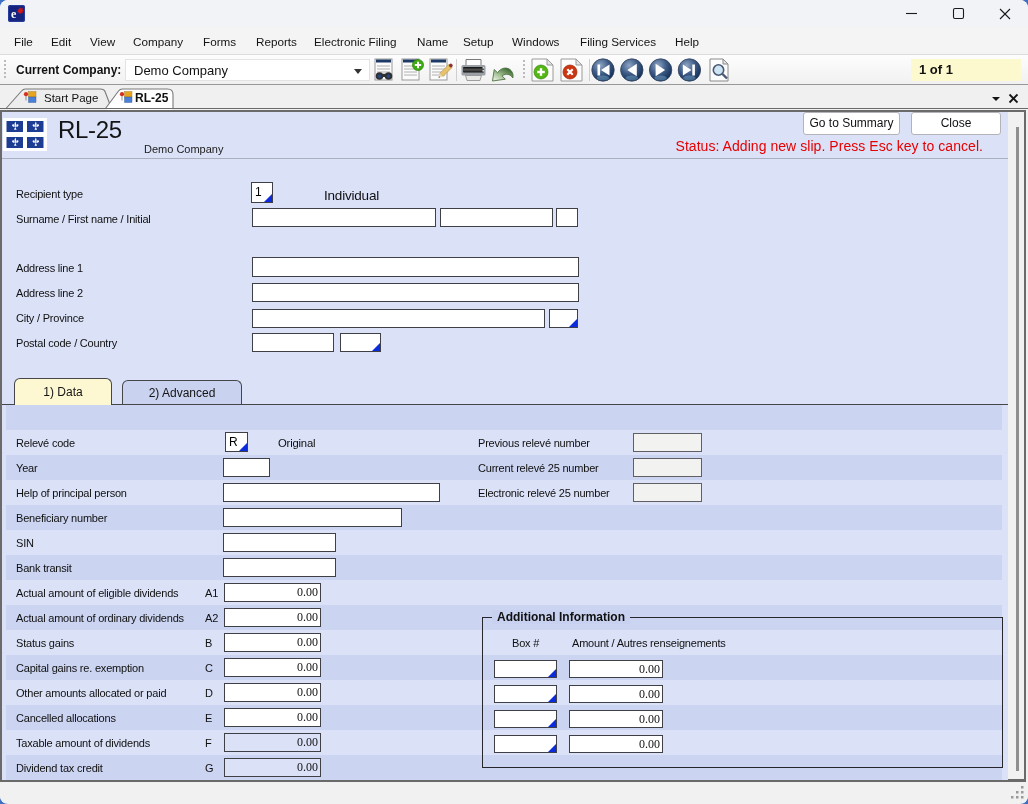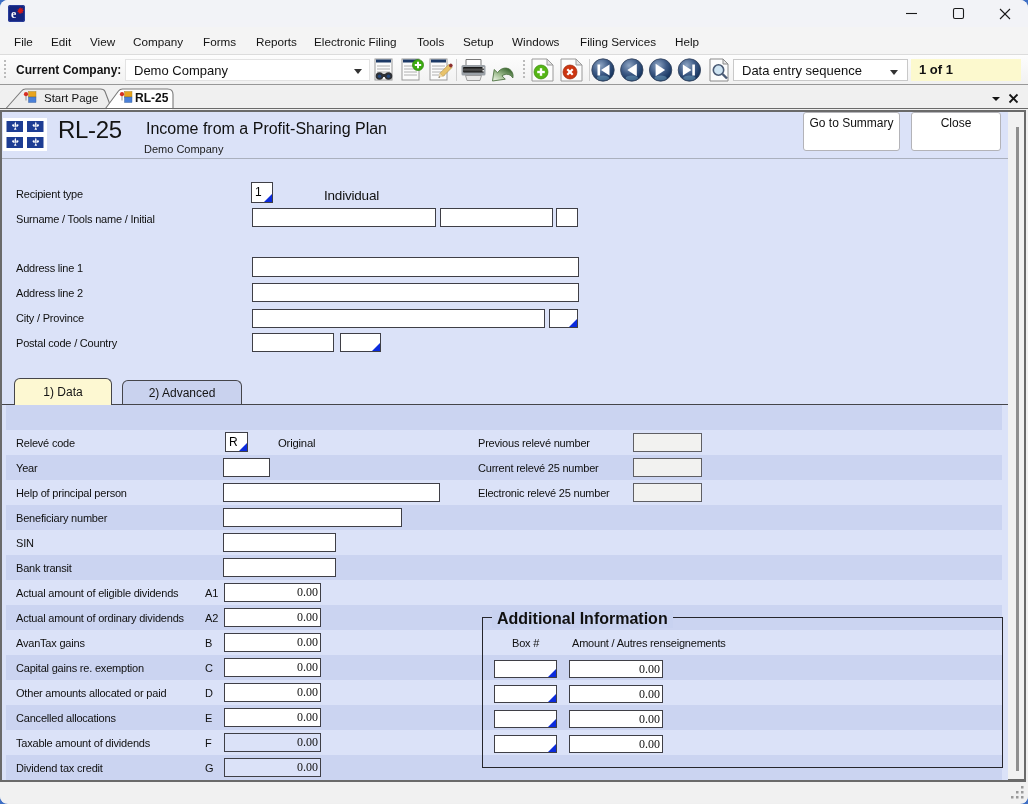--- a/index.html
+++ b/index.html
@@ -33,42 +33,42 @@
 
 .panel { position:absolute; left:0; top:110px; width:1026px; height:672px; background:#dbe2f8; border:2px solid #6a6a6a; }
 .scrolltrack { position:absolute; left:1008px; top:110px; width:16px; height:671px; background:#f1f1f1; border-top:2px solid #6a6a6a; border-bottom:2px solid #6a6a6a;}
 .scrollthumb { position:absolute; left:1016px; top:127px; width:3px; height:644px; background:#8f8f8f; }
 
 
 .hline { position:absolute; left:2px; top:158px; width:1006px; height:1px; background:#aab0be; }
 .rl25 { position:absolute; left:58px; top:116px; font-size:24px; color:#141414; letter-spacing:-0.3px; }
 .ftitle { position:absolute; left:146px; top:120px; font-size:16px; color:#101010; }
 .fcomp { position:absolute; left:144px; top:143px; font-size:11px; color:#202020; }
-.btn { position:absolute; top:112px; height:39px; background:#fff; border:1px solid #b3b3b8; border-radius:3px; font-size:12px; color:#111; text-align:center; }
+.btn { position:absolute; top:112px; height:23px; background:#fff; border:1px solid #b3b3b8; border-radius:3px; font-size:12px; color:#111; text-align:center; }
 .redstat { position:absolute; top:138px; right:45px; font-size:14px; letter-spacing:0.05px; color:#e60000; }
 
 
 .lb { position:absolute; font-size:11px; letter-spacing:-0.2px; color:#101010; white-space:nowrap; }
 .bx { position:absolute; background:#fff; border:1px solid #3f3f46; }
 .tri:after { content:""; position:absolute; right:0px; bottom:0px; width:0; height:0; border-style:solid; border-width:0 0 8px 8px; border-color:transparent transparent #0b2bdd transparent; }
 .gbx { position:absolute; background:#f2f2f0; border:1.5px solid #5f5f64; }
 .amt { font-size:12px; text-align:right; padding-right:2px; color:#111; line-height:17px;font-family:Liberation Serif, serif; }
 .dis { background:#dbe2f8; }
 
 
 .dtab { position:absolute; font-size:12px; color:#141414; text-align:center; border:1.5px solid #45454a; border-bottom:none; border-radius:6px 6px 0 0; }
 .dline { position:absolute; left:2px; top:403.5px; width:1006px; height:1.5px; background:#45454a; z-index:2; }
 
 
 .stripes { position:absolute; left:6px; top:405px; width:996px; height:375px;
   background:repeating-linear-gradient(#cbd4f1 0 25px, #dbe2f8 25px 50px); }
 
 
 .group { position:absolute; left:482px; top:617px; width:521px; height:151px; border:1px solid #26262c; }
-.gtitle { position:absolute; left:492px; top:610px; font-size:16px; font-weight:bold; color:#101010; padding:0 5px; }
+.gtitle { position:absolute; left:492px; top:610px; font-size:12px; font-weight:bold; color:#101010; padding:0 5px; }
 
 
 .statusbar { position:absolute; left:0; top:782px; width:1028px; height:21px; background:#f1f1f1; }
 </style>
 </head>
 <body>
 <div class="win">
 
   <div class="titlebar">
     <svg class="abs" style="left:8px;top:5px" width="17" height="17" viewBox="0 0 17 17">
@@ -86,21 +86,21 @@
   </div>
 
   <div class="menubar">
     <span class="mi" style="left:14px">File</span>
     <span class="mi" style="left:51px">Edit</span>
     <span class="mi" style="left:90px">View</span>
     <span class="mi" style="left:133px">Company</span>
     <span class="mi" style="left:203px">Forms</span>
     <span class="mi" style="left:256px">Reports</span>
     <span class="mi" style="left:314px">Electronic Filing</span>
-    <span class="mi" style="left:417px">Tools</span>
+    <span class="mi" style="left:417px">Name</span>
     <span class="mi" style="left:463px">Setup</span>
     <span class="mi" style="left:512px">Windows</span>
     <span class="mi" style="left:580px">Filing Services</span>
     <span class="mi" style="left:675px">Help</span>
   </div>
 
   <div class="toolbar">
     <div class="grip"></div>
     <div class="cclabel">Current Company:</div>
     <div class="ccombo">Demo Company<span class="arr"></span></div>
@@ -238,21 +238,20 @@
         <rect x="14.9" y="6.5" width="2.6" height="11" fill="#fff"></rect>
       </g>
     </svg>
 
     <svg class="abs" style="left:707px;top:3px" width="25" height="24" viewBox="0 0 25 24">
       <path d="M3 1 L16 1 L21 6 L21 23 L3 23 z" fill="#fcfcfc" stroke="#8a8a8a"></path>
       <path d="M16 1 L16 6 L21 6 z" fill="#e4e4e4" stroke="#8a8a8a"></path>
       <circle cx="11.5" cy="12" r="5.2" fill="#cfe4f2" stroke="#4a5a74" stroke-width="1.6"></circle>
       <line x1="15.5" y1="16" x2="20" y2="20.5" stroke="#4a5a74" stroke-width="2.4"></line>
     </svg>
-    <div class="descombo">Data entry sequence<span class="arr" style="position:absolute;right:9px;top:10px;width:0;height:0;border-left:4px solid transparent;border-right:4px solid transparent;border-top:5px solid #333"></span></div>
     <div class="yellowbox">1 of 1</div>
   </div>
 
   <div class="tabstrip">
     <svg class="abs" style="left:0;top:0" width="200" height="25" viewBox="0 0 200 25">
       <path d="M6 23.5 L21.5 6 Q23 4 25.5 4 L100.5 4 Q104 4 105 6.5 L111.5 23.5 z" fill="#ededed" stroke="#7a7a7a" stroke-width="1.1"></path>
       <path d="M105.5 23.5 L118.5 6 Q120 4 122.5 4 L167.5 4 Q173 4 173 9.5 L173 23.5 z" fill="#ffffff" stroke="#7a7a7a" stroke-width="1.1"></path>
       <rect x="107" y="23" width="65" height="2" fill="#ffffff"></rect>
       <g id="pinicon" transform="translate(24,6)">
         <rect x="4.5" y="0.5" width="7.5" height="5.5" fill="#e8a41e" stroke="#9a7a20" stroke-width="0.4"></rect>
@@ -291,31 +290,31 @@
           <circle cx="7.3" cy="4.1" r="1.2"></circle>
         <rect x="2.4" y="4.5" width="5.2" height="0.9"></rect>
         <path d="M5 5.6 L6.4 8.8 L3.6 8.8 z"></path>
       </g>
       <use href="#fl" x="20.5"></use>
       <use href="#fl" y="16"></use>
       <use href="#fl" x="20.5" y="16"></use>
     </g>
   </svg>
   <div class="rl25">RL-25</div>
-  <div class="ftitle">Income from a Profit-Sharing Plan</div>
   <div class="fcomp">Demo Company</div>
   <div class="btn" style="left:803px;width:97px;line-height:21px;">Go to Summary</div>
   <div class="btn" style="left:911px;width:90px;line-height:21px;">Close</div>
+  <div class="redstat">Status: Adding new slip. Press Esc key to cancel.</div>
   <div class="hline"></div>
 
   <span class="lb" style="left:16px;top:188px">Recipient type</span>
   <div class="bx tri" style="left:251px;top:182px;width:22px;height:21px;font-size:12px;padding-left:3px;line-height:19px;">1</div>
   <span class="lb" style="left:324px;top:188px;font-size:13.5px">Individual</span>
 
-  <span class="lb" style="left:16px;top:213px">Surname / Tools name / Initial</span>
+  <span class="lb" style="left:16px;top:213px">Surname / First name / Initial</span>
   <div class="bx" style="left:252px;top:208px;width:184px;height:19px"></div>
   <div class="bx" style="left:440px;top:208px;width:113px;height:19px"></div>
   <div class="bx" style="left:556px;top:208px;width:22px;height:19px"></div>
 
   <span class="lb" style="left:16px;top:262px">Address line 1</span>
   <div class="bx" style="left:252px;top:257px;width:327px;height:20px"></div>
   <span class="lb" style="left:16px;top:287px">Address line 2</span>
   <div class="bx" style="left:252px;top:283px;width:327px;height:19px"></div>
   <span class="lb" style="left:16px;top:312px">City / Province</span>
   <div class="bx" style="left:252px;top:309px;width:293px;height:19px"></div>
@@ -351,21 +350,21 @@
   <div class="bx" style="left:223px;top:558px;width:113px;height:19px"></div>
 
   <span class="lb" style="left:16px;top:587px">Actual amount of eligible dividends</span>
   <span class="lb" style="left:205px;top:587px">A1</span>
   <div class="bx amt" style="left:224px;top:583px;width:97px;height:19px">0.00</div>
 
   <span class="lb" style="left:16px;top:612px">Actual amount of ordinary dividends</span>
   <span class="lb" style="left:205px;top:612px">A2</span>
   <div class="bx amt" style="left:224px;top:608px;width:97px;height:19px">0.00</div>
 
-  <span class="lb" style="left:16px;top:637px">AvanTax gains</span>
+  <span class="lb" style="left:16px;top:637px">Status gains</span>
   <span class="lb" style="left:205px;top:637px">B</span>
   <div class="bx amt" style="left:224px;top:633px;width:97px;height:19px">0.00</div>
 
   <span class="lb" style="left:16px;top:662px">Capital gains re. exemption</span>
   <span class="lb" style="left:205px;top:662px">C</span>
   <div class="bx amt" style="left:224px;top:658px;width:97px;height:19px">0.00</div>
 
   <span class="lb" style="left:16px;top:687px">Other amounts allocated or paid</span>
   <span class="lb" style="left:205px;top:687px">D</span>
   <div class="bx amt" style="left:224px;top:683px;width:97px;height:19px">0.00</div>

